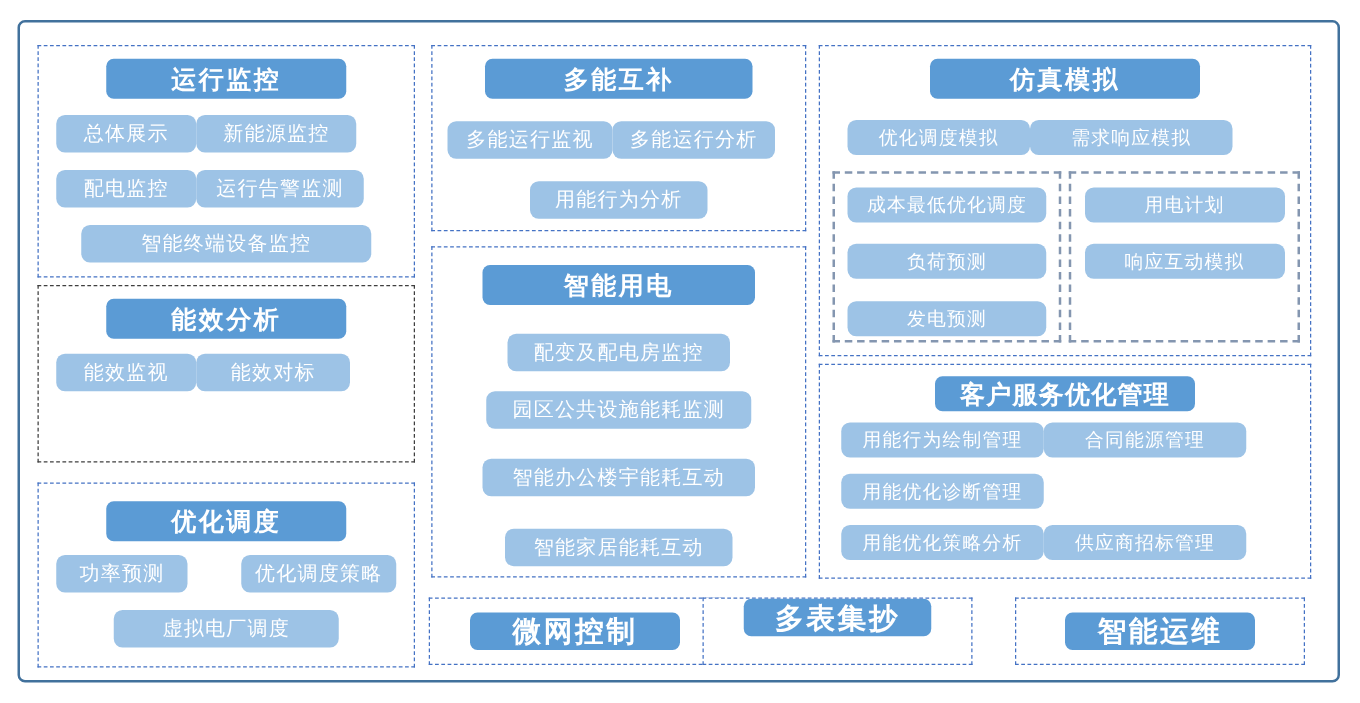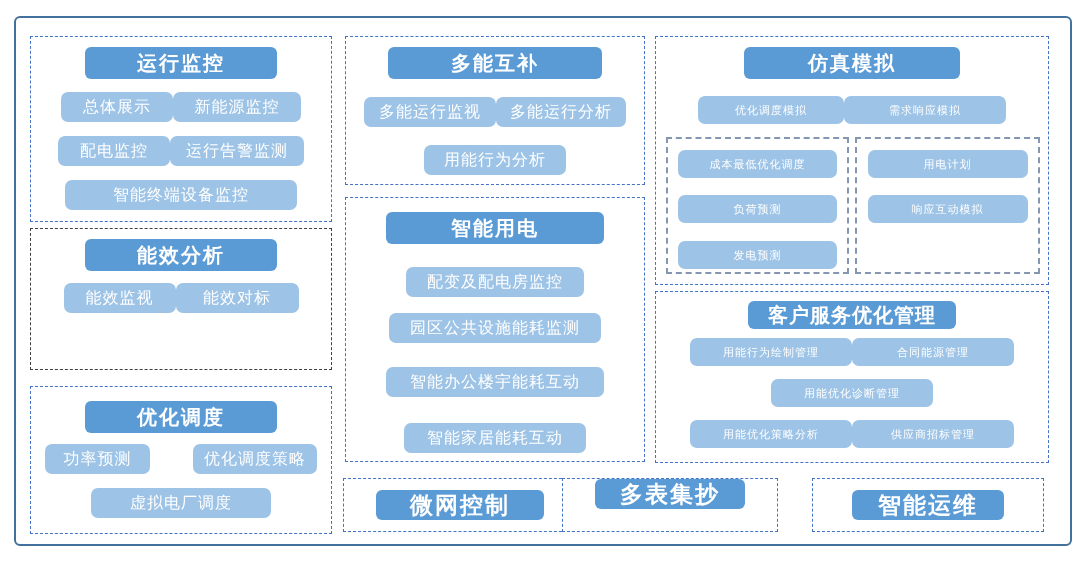--- a/index.html
+++ b/index.html
@@ -24,22 +24,22 @@
     background:#5B9BD5;color:#ffffff;font-weight:bold;font-size:20px;letter-spacing:2px;
     border-radius:6px;height:32px;display:flex;align-items:center;justify-content:center;
     align-self:center;box-sizing:border-box;white-space:nowrap;
   }
   .title-btn.small{height:30px;font-size:23px;}
   .item-btn{
     background:#9DC3E6;color:#ffffff;font-size:16px;letter-spacing:1px;
     border-radius:7px;height:30px;display:flex;align-items:center;justify-content:center;
     box-sizing:border-box;white-space:nowrap;
   }
-  .item-btn.sm{height:28px;font-size:11px;}
-  .row{display:flex;justify-content:center;padding:0 14px;}
+  .item-btn.sm{height:28px;font-size:15px;}
+  .row{display:flex;justify-content:flex-start;padding:0 14px;}
   .row.center{justify-content:center;}
 </style>
 </head>
 <body>
 
 <div class="frame"></div>
 
 <div class="panel" style="left:30px;top:36px;width:302px;height:186px;padding-top:10px;">
   <div class="title-btn" style="width:192px;">运行监控</div>
   <div class="row" style="margin-top:13px;">

